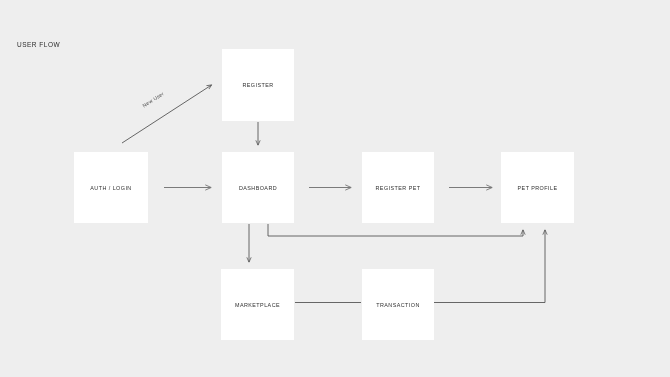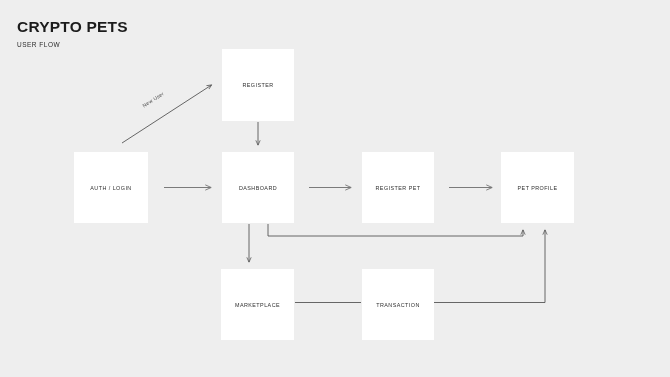--- a/index.html
+++ b/index.html
@@ -79,21 +79,20 @@
     color: #4a4a4a;
     white-space: nowrap;
     transform-origin: left center;
   }
 </style>
 </head>
 <body>
 
 <div id="canvas">
 
-  <div id="title">CRYPTO PETS</div>
   <div id="subtitle">USER FLOW</div>
 
   <svg id="svg-links" viewBox="0 0 670 377" xmlns="http://www.w3.org/2000/svg">
     <defs>
       <marker id="arrowhead" markerWidth="7" markerHeight="7" refX="5.2" refY="3" orient="auto" markerUnits="strokeWidth">
         <path d="M0,0.6 L5.4,3 L0,5.4" fill="none" stroke="#565656" stroke-width="0.85"></path>
       </marker>
       <marker id="arrowhead-thin" markerWidth="7" markerHeight="7" refX="5.2" refY="3" orient="auto" markerUnits="strokeWidth">
         <path d="M0,0.6 L5.4,3 L0,5.4" fill="none" stroke="#7a7a7a" stroke-width="0.85"></path>
       </marker>

